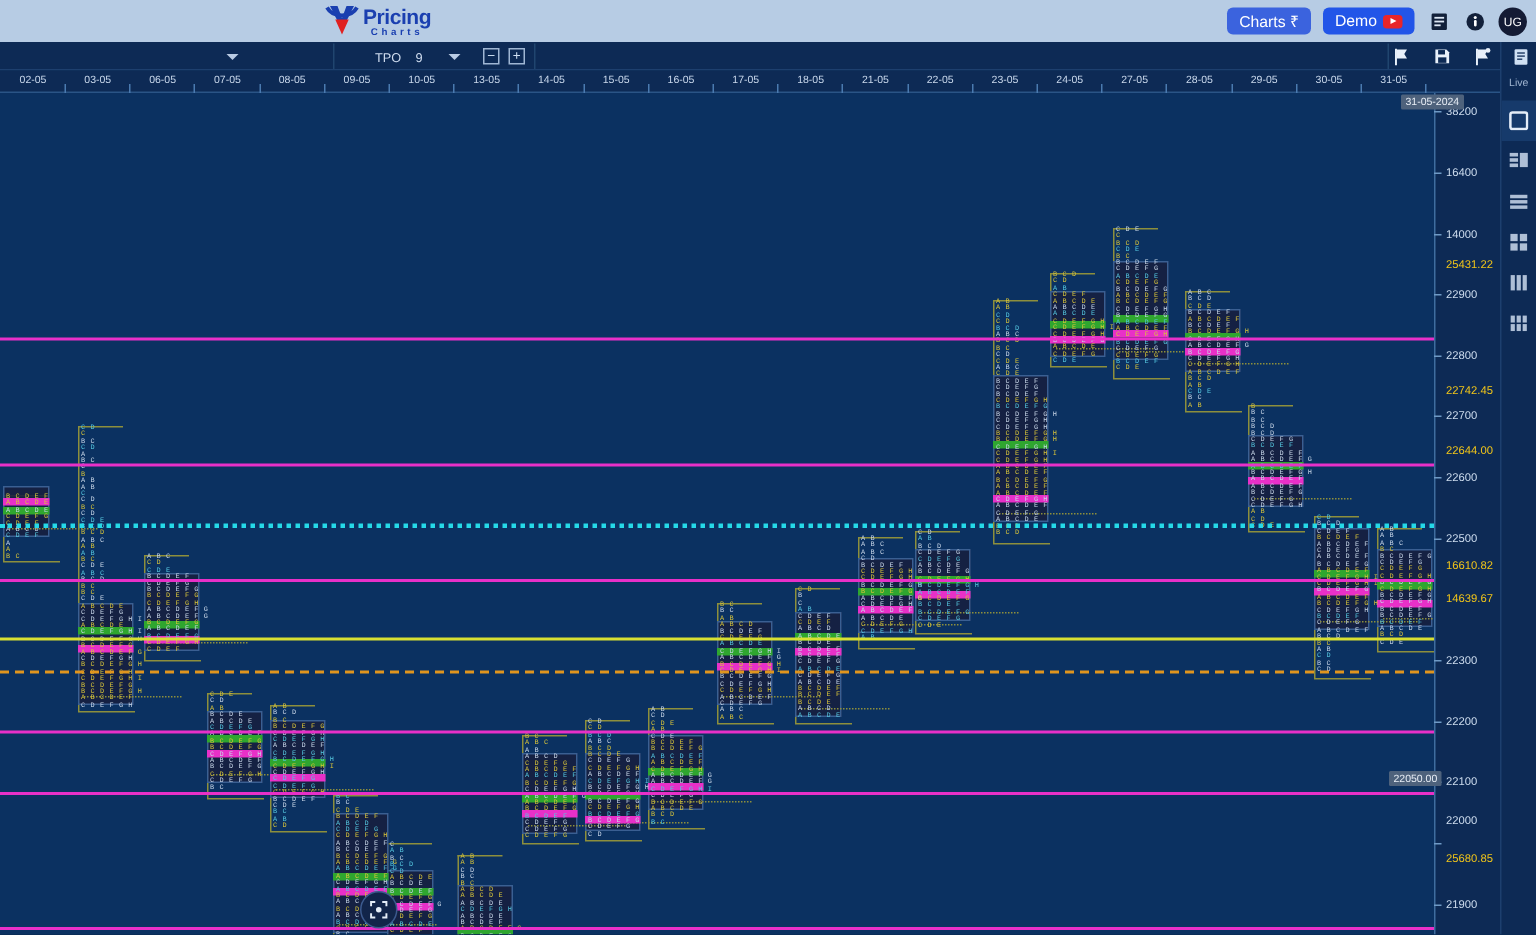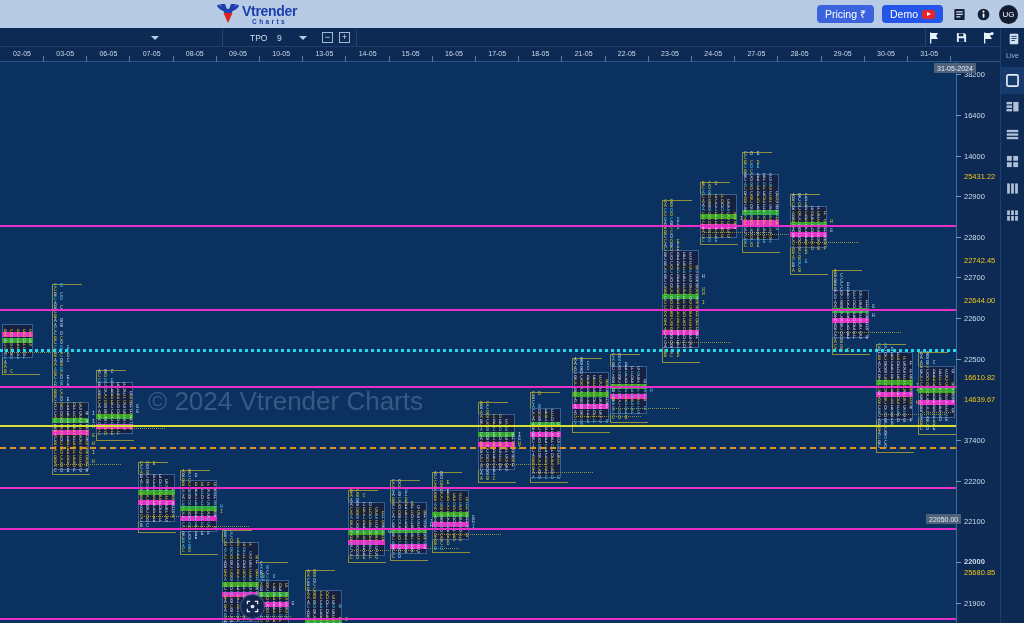--- a/index.html
+++ b/index.html
@@ -117,27 +117,27 @@
 <div id="app">
 
   <div class="topbar">
     <div class="logo-wrap">
       <svg class="logo-mark" viewBox="0 0 26 24">
         <path d="M3 4 A11 9 0 0 0 23 4" fill="none" stroke="#1a3fb0" stroke-width="2.6"></path>
         <path d="M5 3 L13 19 L21 3 L16 3 L13 11 L10 3 Z" fill="#1a3fb0"></path>
         <path d="M8.5 12 L13 22 L17.5 12 Z" fill="#e02020"></path>
       </svg>
       <div class="logo-text">
-        <span class="logo-name">Vtrender</span>
+        <span class="logo-name">Pricing</span>
         <span class="logo-sub">Charts</span>
       </div>
     </div>
 
     <div class="top-right">
-      <button class="btn-pill">Pricing ₹</button>
+      <button class="btn-pill">Charts ₹</button>
       <button class="btn-pill demo">
         <span>Demo</span>
         <span class="yt"></span>
       </button>
       <span class="icon-btn">
         <svg width="13" height="13" viewBox="0 0 14 14">
             <rect x="1.5" y="1" width="11" height="12" rx="1" fill="#12203a"></rect>
             <rect x="3.5" y="3.5" width="7" height="1.3" fill="#dde7f4"></rect>
             <rect x="3.5" y="6.2" width="7" height="1.3" fill="#dde7f4"></rect>
             <rect x="3.5" y="8.9" width="4.5" height="1.3" fill="#dde7f4"></rect>
@@ -291,21 +291,20 @@
       <div class="dtick" style="left: 820.6px;"></div>
       <div class="dlabel" style="left: 842.8px;">29-05</div>
       <div class="dtick" style="left: 863.8px;"></div>
       <div class="dlabel" style="left: 886px;">30-05</div>
       <div class="dtick" style="left: 907px;"></div>
       <div class="dlabel" style="left: 929.2px;">31-05</div>
       <div class="dtick" style="left: 950.2px;"></div>
     </div>
 
   <div class="plot" id="plot">
-    <div class="watermark">© 2024 Vtrender Charts</div>
   <div class="hline" style="top: 163px; width: 956px; border-top: 2px solid rgb(232, 48, 200);"></div>
       <div class="hline" style="top: 247px; width: 956px; border-top: 2px solid rgb(232, 48, 200);"></div>
       <div class="hline" style="top: 287px; width: 956px; border-top: 3px dotted rgb(37, 217, 232);"></div>
       <div class="hline" style="top: 363px; width: 956px; border-top: 2px solid rgb(216, 224, 50);"></div>
       <div class="hline" style="top: 385px; width: 956px; border-top: 2px dashed rgb(224, 149, 30);"></div>
       <div class="hline" style="top: 556px; width: 956px; border-top: 2px solid rgb(232, 48, 200);"></div>
       <div class="hline" style="top: 425px; width: 956px; border-top: 2px solid rgb(232, 48, 200);"></div>
       <div class="hline" style="top: 324px; width: 956px; border-top: 2px solid rgb(232, 48, 200);"></div>
       <div class="hline" style="top: 466px; width: 956px; border-top: 2px solid rgb(232, 48, 200);"></div>
       <div class="vrng" style="left: 2px; top: 268px; height: 44px;"></div>
@@ -898,27 +897,27 @@
       <div class="plabel hl" style="top: 198.2px;">22742.45</div>
       <div class="plabel" style="top: 215.457px;">22700</div>
       <div class="ptick" style="top: 215.457px;"></div>
       <div class="plabel hl" style="top: 238.222px;">22644.00</div>
       <div class="plabel" style="top: 256.109px;">22600</div>
       <div class="ptick" style="top: 256.109px;"></div>
       <div class="plabel" style="top: 296.761px;">22500</div>
       <div class="ptick" style="top: 296.761px;"></div>
       <div class="plabel hl" style="top: 315.054px;">16610.82</div>
       <div class="plabel hl" style="top: 337.007px;">14639.67</div>
-      <div class="plabel" style="top: 378.065px;">37400</div>
+      <div class="plabel" style="top: 378.065px;">22300</div>
       <div class="ptick" style="top: 378.065px;"></div>
       <div class="plabel" style="top: 418.717px;">22200</div>
       <div class="ptick" style="top: 418.717px;"></div>
       <div class="plabel" style="top: 459.37px;">22100</div>
       <div class="ptick" style="top: 459.37px;"></div>
-      <div class="plabel" style="top: 499px; font-weight: bold;">22000</div>
+      <div class="plabel" style="top: 485px;">22000</div>
       <div class="ptick" style="top: 500.022px;"></div>
       <div class="plabel hl" style="top: 510.449px;">25680.85</div>
       <div class="plabel" style="top: 540.674px;">21900</div>
       <div class="ptick" style="top: 540.674px;"></div>
     </div>
 
   <div class="badge" id="date-badge" style="left:934px;top:63px">31-05-2024</div>
   <div class="badge" id="price-badge" style="left:926px;top:514px">22050.00</div>
 
   <div class="focus-btn">

